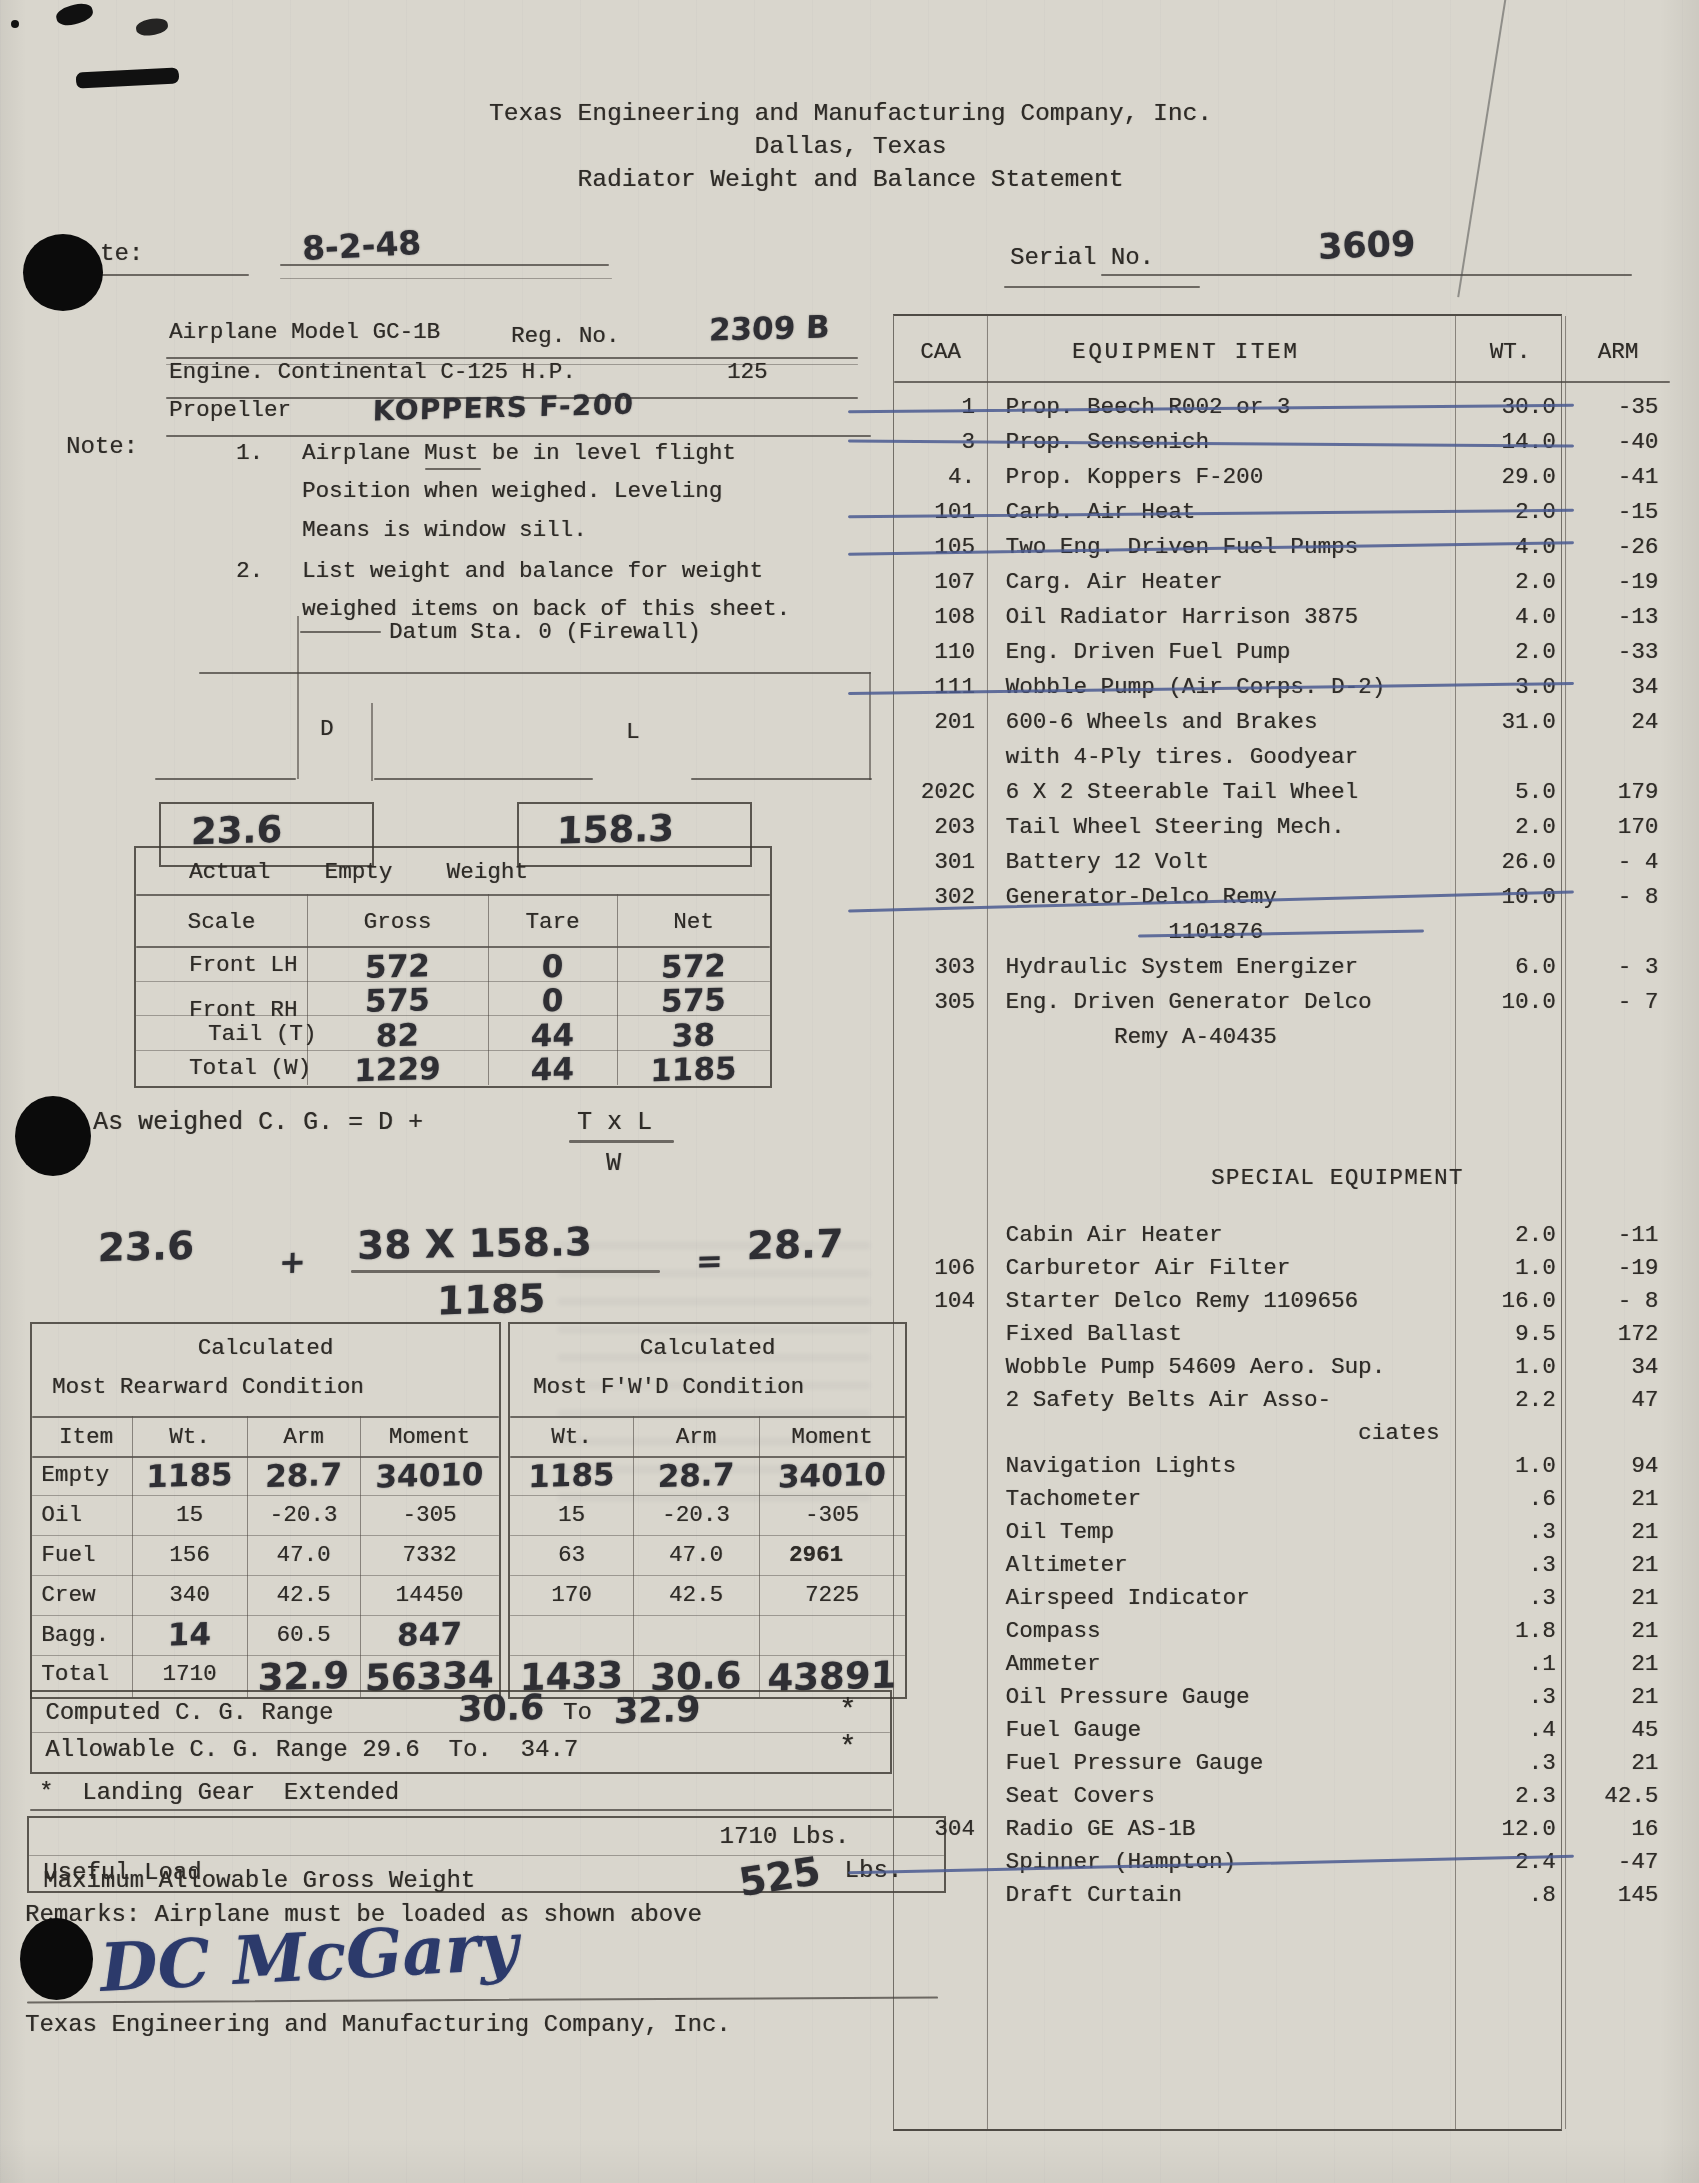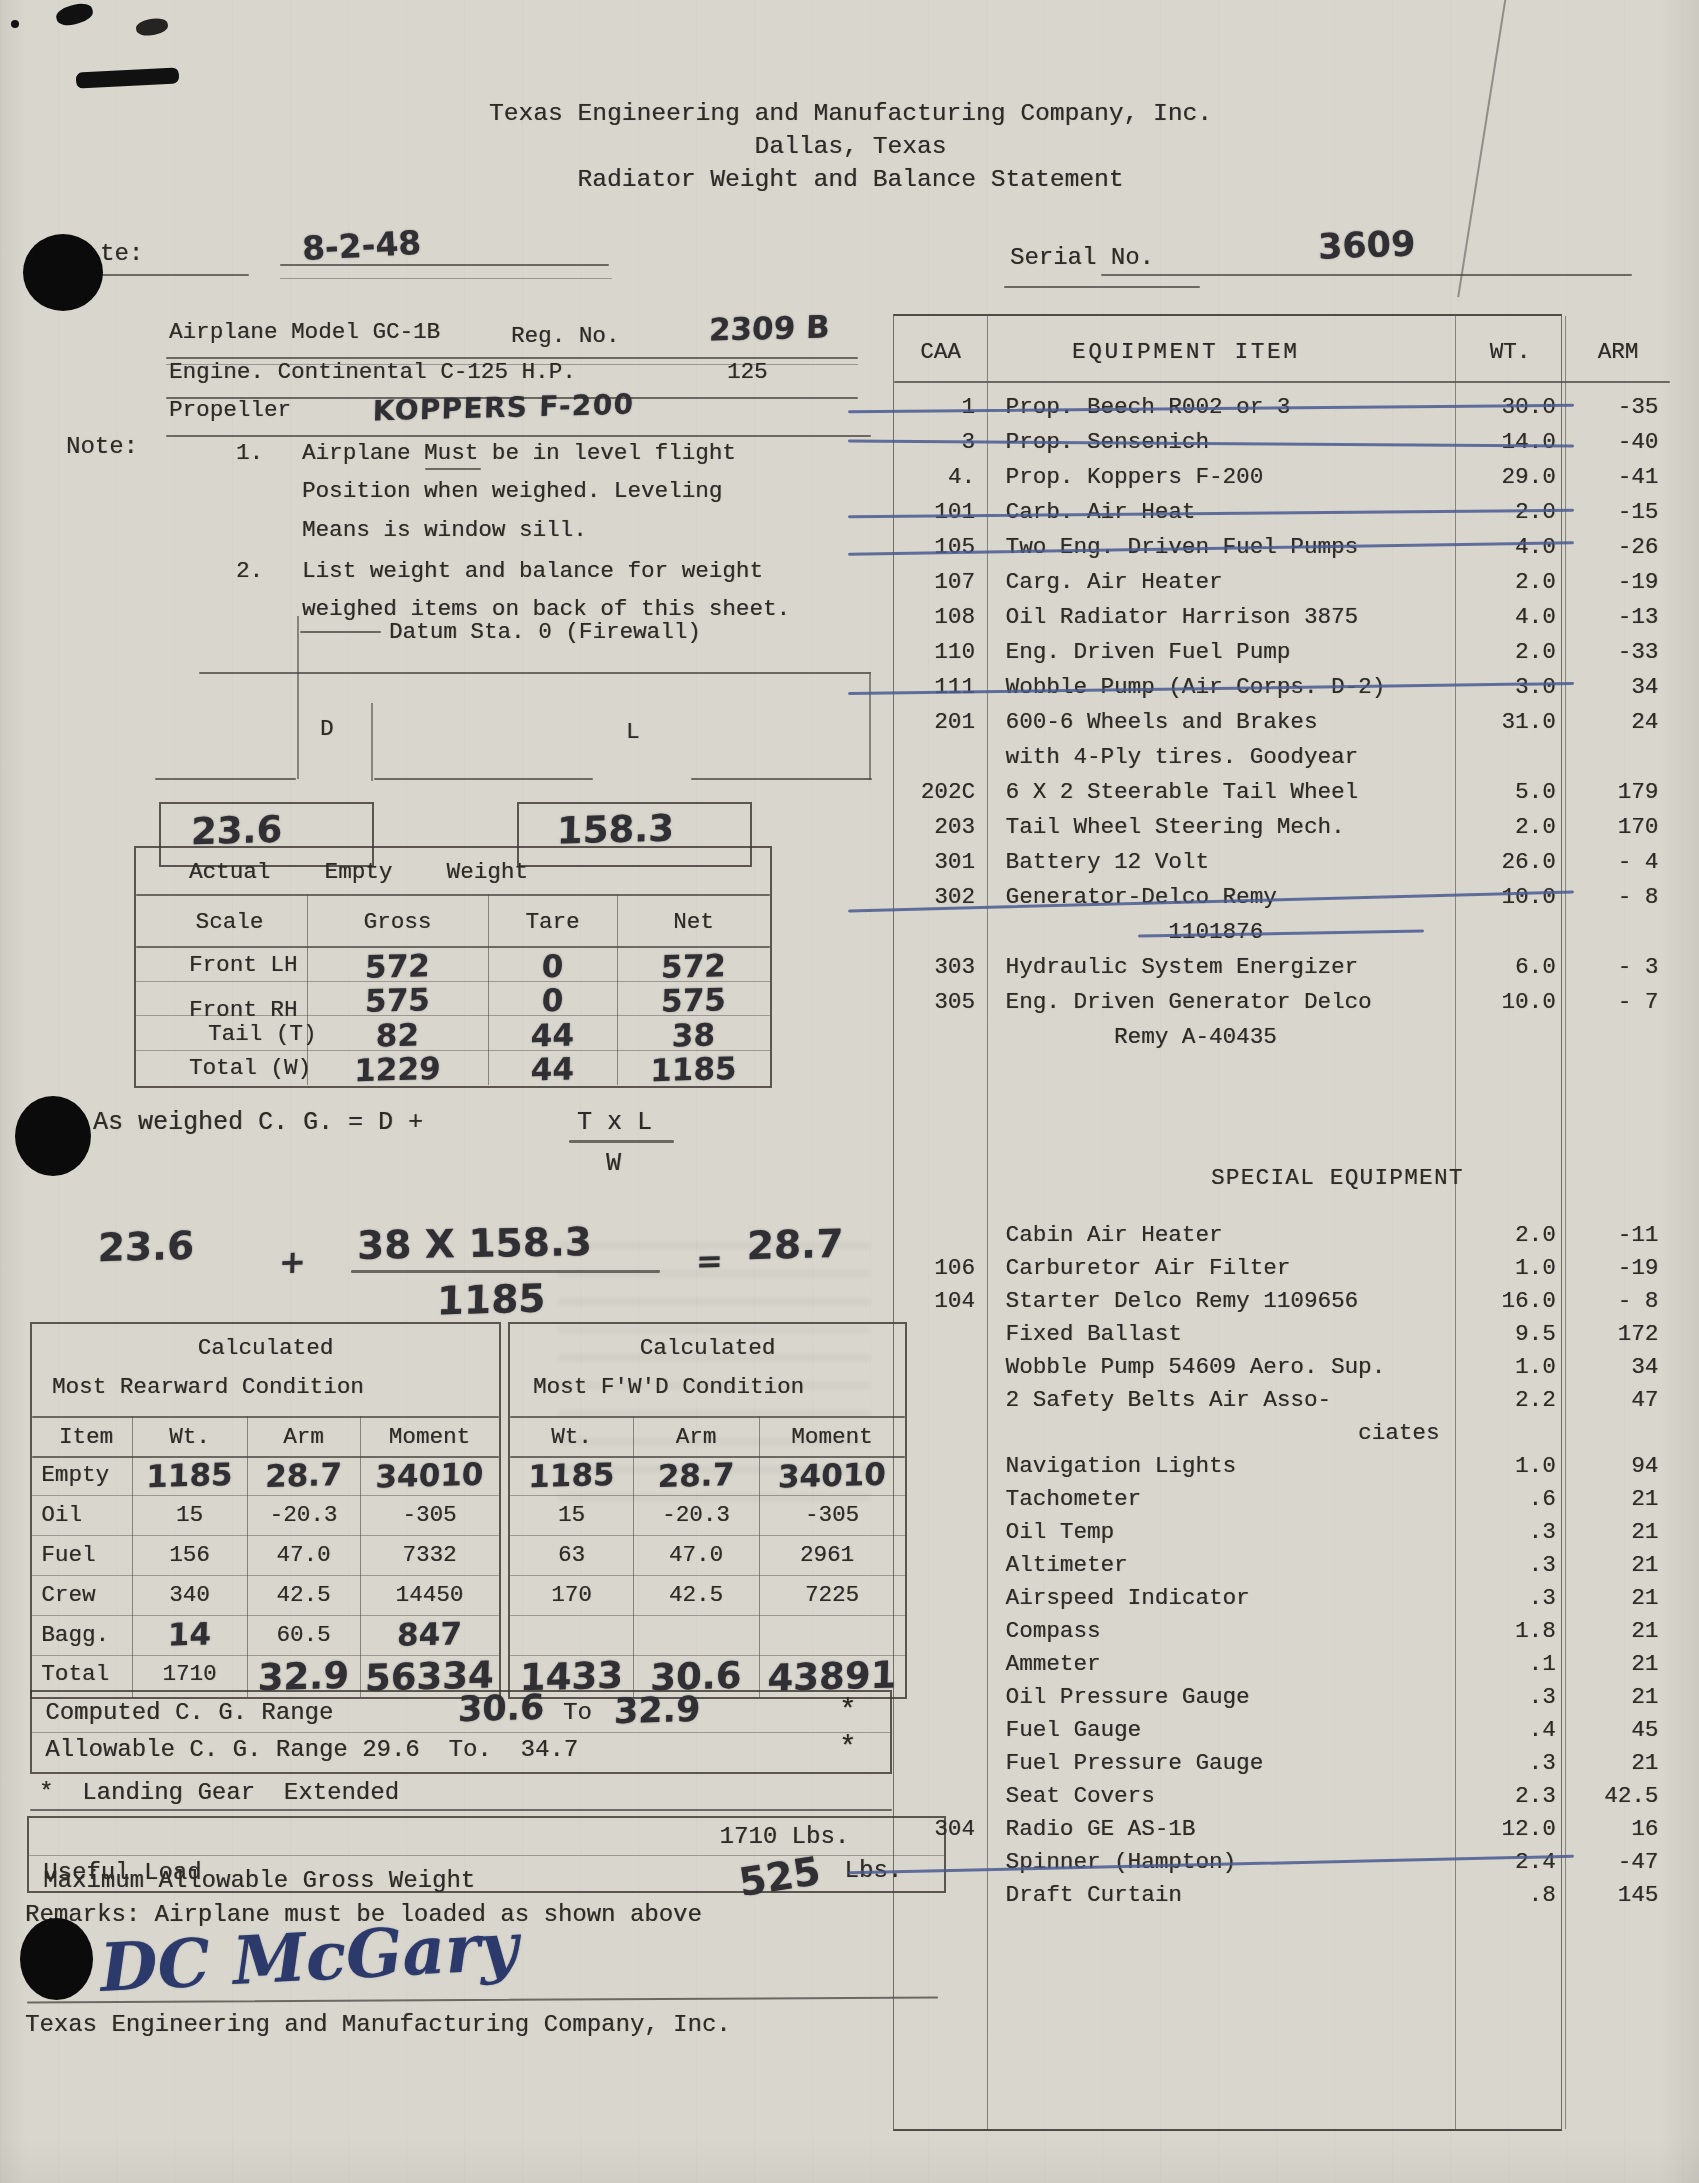--- a/index.html
+++ b/index.html
@@ -123,21 +123,21 @@
   <div class="rule" style="left:374px;top:778px;width:219px;"></div>
   <div class="rule" style="left:691px;top:778px;width:181px;"></div>
   <div class="box" style="left:159px;top:802px;width:211px;height:61px;"></div>
   <span class="hand" style="left:191px;top:809px;font-size:37px;">23.6</span>
   <div class="box" style="left:517px;top:802px;width:231px;height:61px;"></div>
   <span class="hand" style="left:557px;top:808px;font-size:37px;">158.3</span>
 
   <div class="box" style="left:134px;top:846px;width:634px;height:238px;">
     <span class="t" style="left:53px;top:10.6px;">Actual    Empty    Weight</span>
     <div class="rule" style="left:0;top:46px;width:634px;"></div>
-    <span class="t center" style="left:0;top:61px;width:171px;margin-left:8px;">Scale</span>
+    <span class="t center" style="left:0;top:61px;width:171px;">Scale</span>
     <span class="t center" style="left:171px;top:61px;width:181px;">Gross</span>
     <span class="t center" style="left:352px;top:61px;width:129px;">Tare</span>
     <span class="t center" style="left:481px;top:61px;width:153px;">Net</span>
     <div class="rule" style="left:0;top:98px;width:634px;"></div>
     <div class="vline" style="left:171px;top:46px;height:191px;"></div>
     <div class="vline" style="left:352px;top:46px;height:191px;"></div>
     <div class="vline" style="left:481px;top:46px;height:191px;"></div>
     <div class="rule f" style="left:0;top:133px;width:634px;"></div>
     <div class="rule f" style="left:0;top:167px;width:634px;"></div>
     <div class="rule f" style="left:0;top:202px;width:634px;"></div>
@@ -244,21 +244,21 @@
     <span class="hand center" style="left:0;top:133px;width:123px;font-size:31px;">1185</span>
     <span class="hand center" style="left:123px;top:133px;width:126px;font-size:31px;">28.7</span>
     <span class="hand center" style="left:249px;top:133px;width:146px;font-size:31px;">34010</span>
 
     <span class="t center" style="left:0;top:178px;width:123px;">15</span>
     <span class="t center" style="left:123px;top:178px;width:126px;">-20.3</span>
     <span class="t center" style="left:249px;top:178px;width:146px;">-305</span>
 
     <span class="t center" style="left:0;top:218px;width:123px;">63</span>
     <span class="t center" style="left:123px;top:218px;width:126px;">47.0</span>
-    <span class="t center" style="left:244px;top:218px;width:146px;">2961</span>
+    <span class="t center" style="left:233px;top:218px;width:146px;font-weight:bold;">2961</span>
 
     <span class="t center" style="left:0;top:258px;width:123px;">170</span>
     <span class="t center" style="left:123px;top:258px;width:126px;">42.5</span>
     <span class="t center" style="left:249px;top:258px;width:146px;">7225</span>
 
     <span class="hand center" style="left:0;top:331px;width:123px;font-size:37px;">1433</span>
     <span class="hand center" style="left:123px;top:331px;width:126px;font-size:37px;">30.6</span>
     <span class="hand center" style="left:249px;top:331px;width:146px;font-size:37px;">43891</span>
   </div>
 

